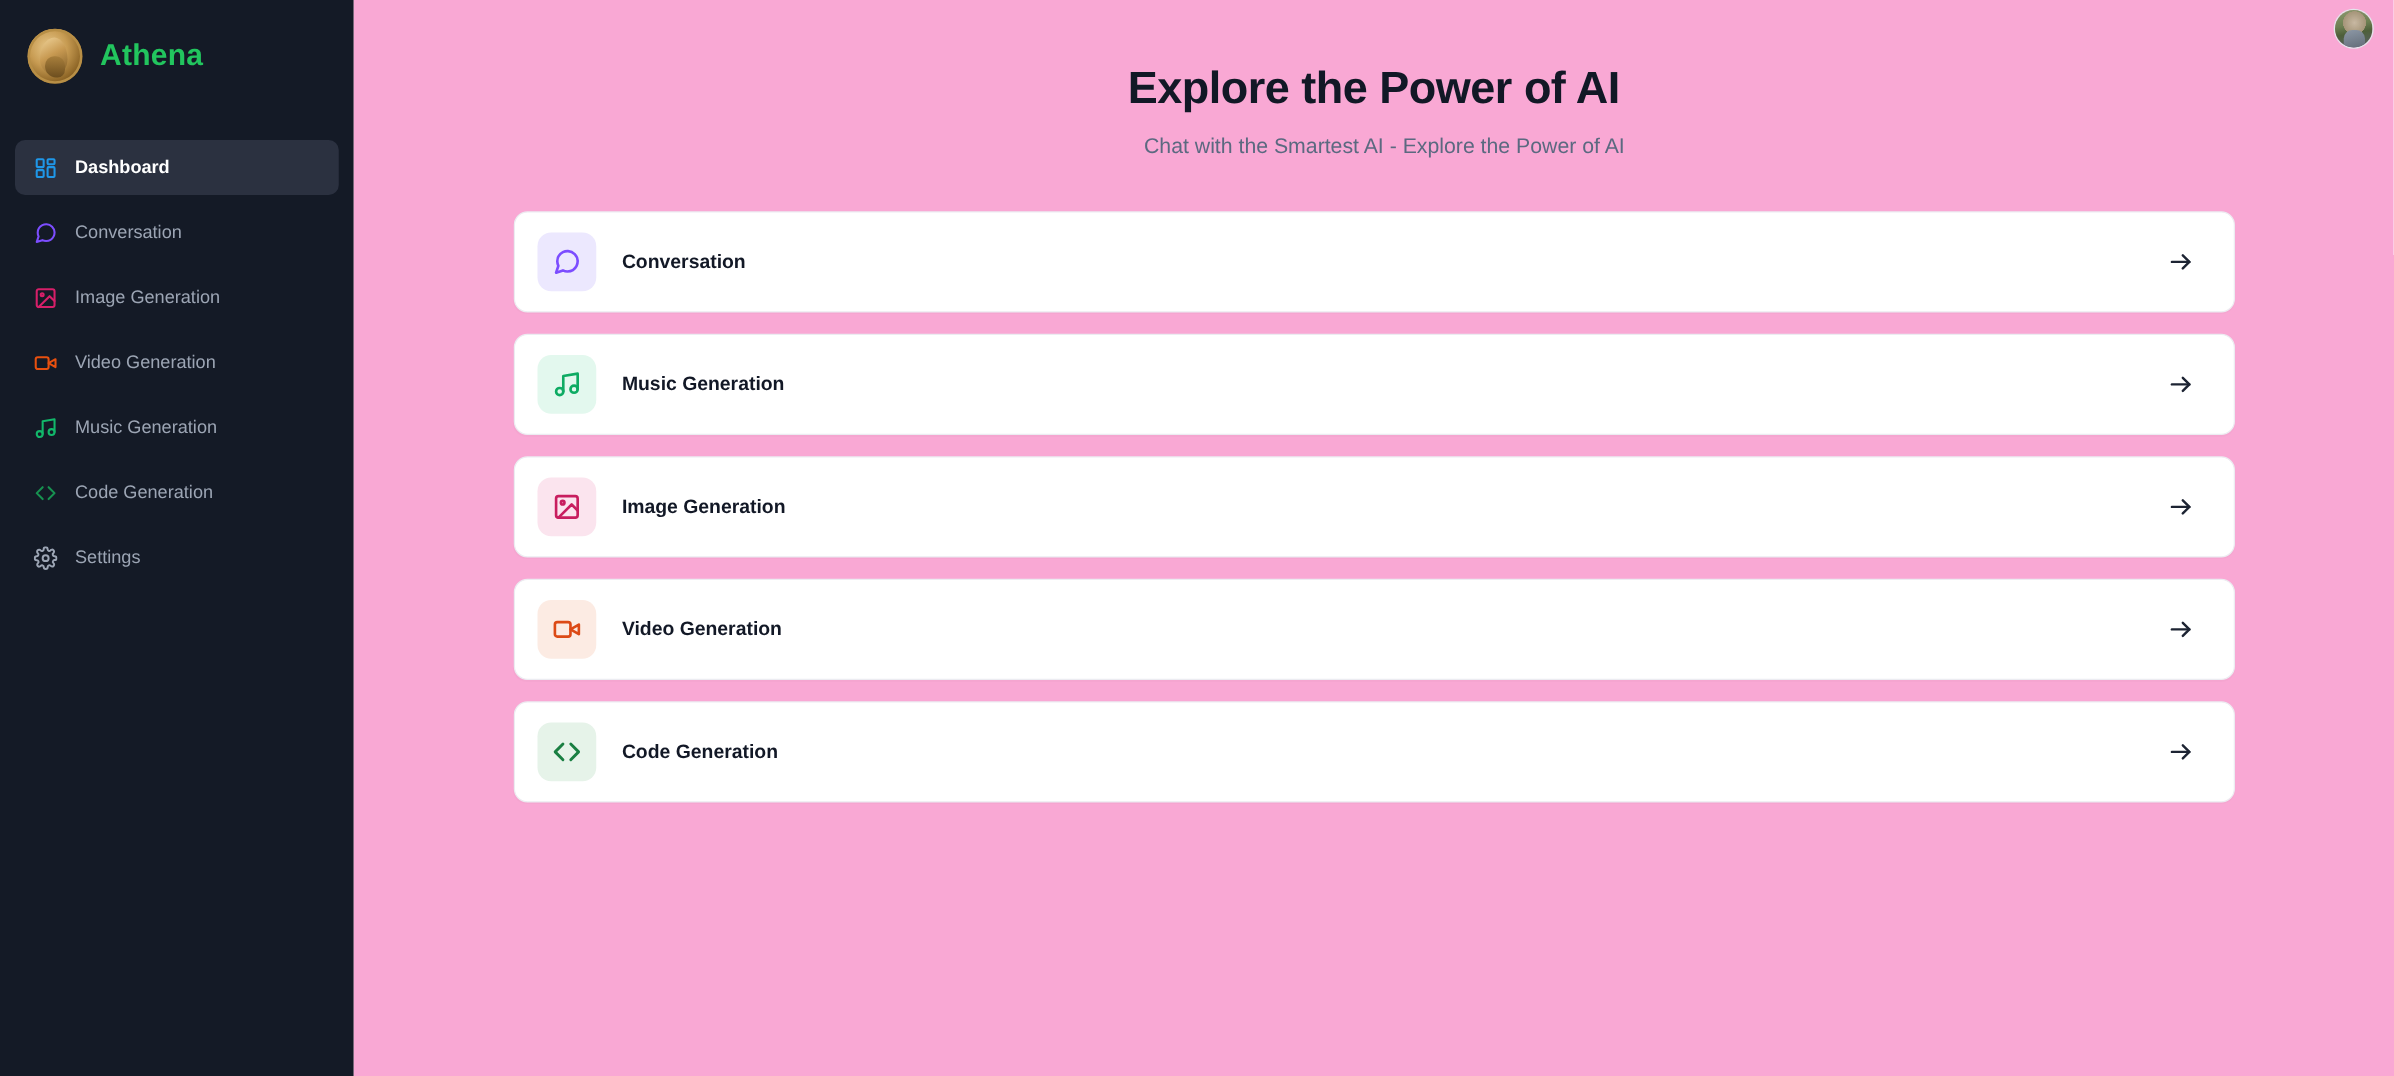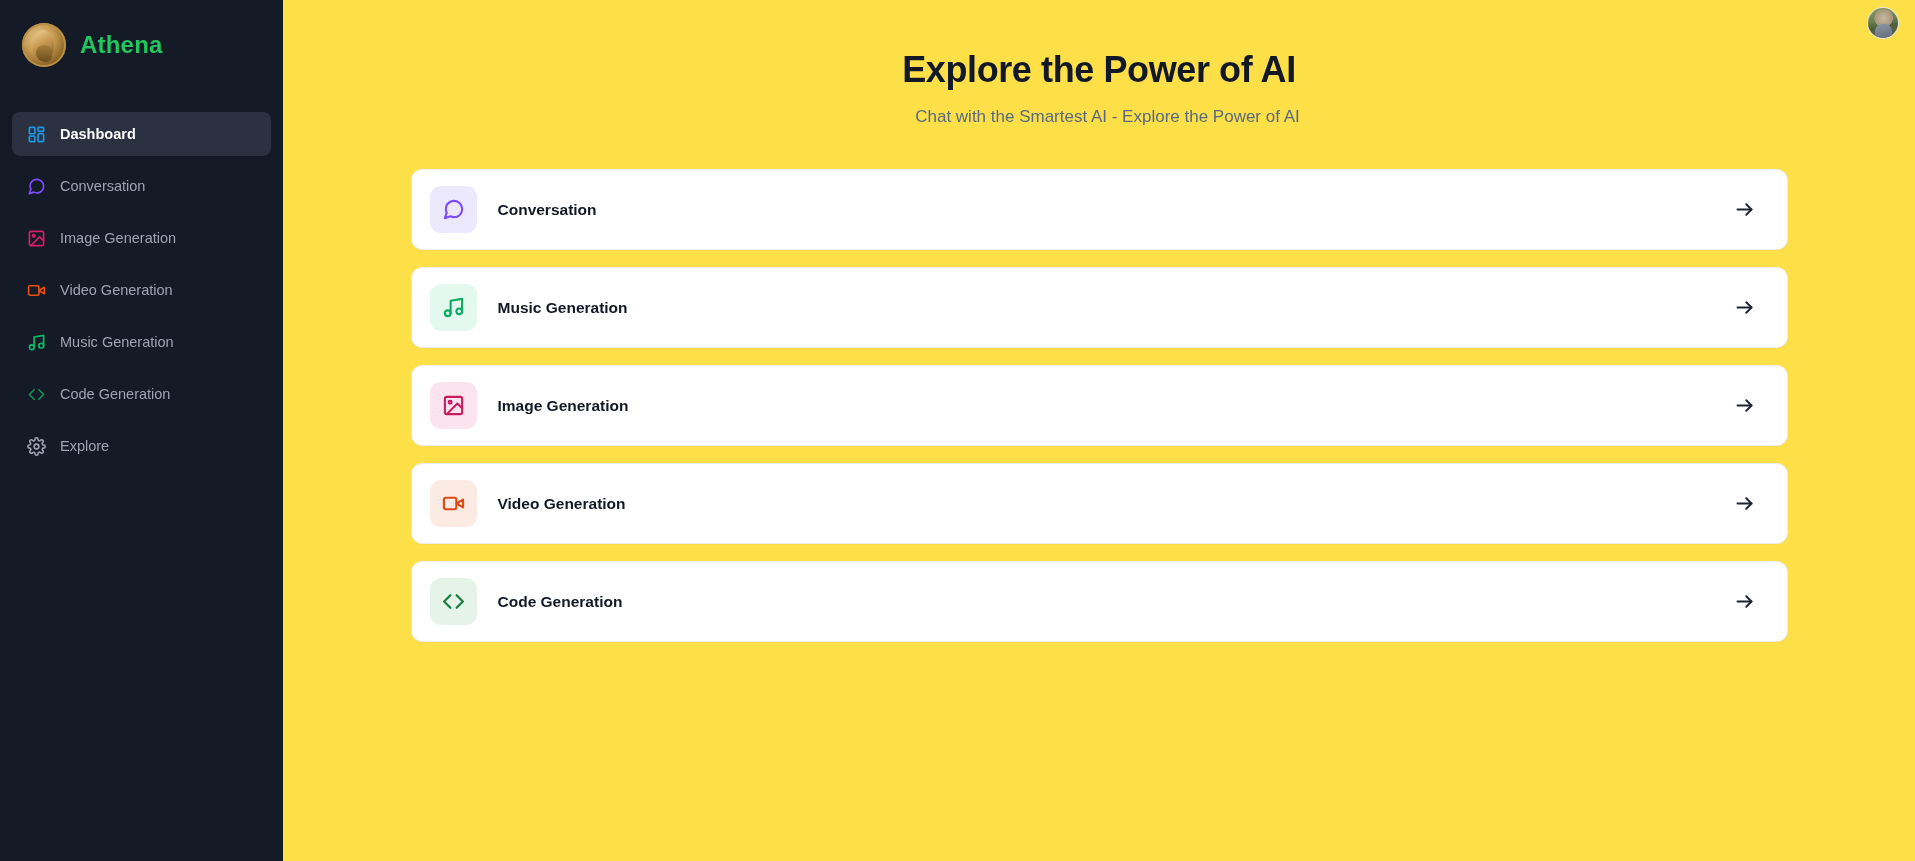--- a/index.html
+++ b/index.html
@@ -85,21 +85,21 @@
     width: 20px; height: 20px;
     display: flex; align-items: center; justify-content: center;
     flex: 0 0 20px;
   }
   .nav-icon svg { display: block; }
 
   
   .main {
     flex: 1 1 auto;
     height: 861px;
-    background: #fde047;
+    background: #f9a8d4;
     position: relative;
     overflow: hidden;
   }
   .avatar {
     position: absolute;
     top: 8px;
     right: 17px;
     width: 30px; height: 30px;
     border-radius: 50%;
     overflow: hidden;
@@ -251,21 +251,21 @@
         <span class="nav-label">Code Generation</span>
       </div>
 
       <div class="nav-item">
         <span class="nav-icon">
           <svg width="19" height="19" viewBox="0 0 24 24" fill="none" stroke="#9ca5b4" stroke-width="2" stroke-linecap="round" stroke-linejoin="round">
             <circle cx="12" cy="12" r="3"></circle>
             <path d="M19.4 15a1.6 1.6 0 0 0 .3 1.8l.1.1a2 2 0 1 1-2.8 2.8l-.1-.1a1.6 1.6 0 0 0-1.8-.3 1.6 1.6 0 0 0-1 1.5V21a2 2 0 1 1-4 0v-.1A1.6 1.6 0 0 0 9 19.4a1.6 1.6 0 0 0-1.8.3l-.1.1a2 2 0 1 1-2.8-2.8l.1-.1a1.6 1.6 0 0 0 .3-1.8 1.6 1.6 0 0 0-1.5-1H3a2 2 0 1 1 0-4h.1A1.6 1.6 0 0 0 4.6 9a1.6 1.6 0 0 0-.3-1.8l-.1-.1a2 2 0 1 1 2.8-2.8l.1.1a1.6 1.6 0 0 0 1.8.3H9a1.6 1.6 0 0 0 1-1.5V3a2 2 0 1 1 4 0v.1a1.6 1.6 0 0 0 1 1.5 1.6 1.6 0 0 0 1.8-.3l.1-.1a2 2 0 1 1 2.8 2.8l-.1.1a1.6 1.6 0 0 0-.3 1.8V9a1.6 1.6 0 0 0 1.5 1H21a2 2 0 1 1 0 4h-.1a1.6 1.6 0 0 0-1.5 1z"></path>
           </svg>
         </span>
-        <span class="nav-label">Explore</span>
+        <span class="nav-label">Settings</span>
       </div>
 
     </nav>
   </aside>
 
   <main class="main">
 
     <div class="avatar"></div>
 
     <div class="hero">

